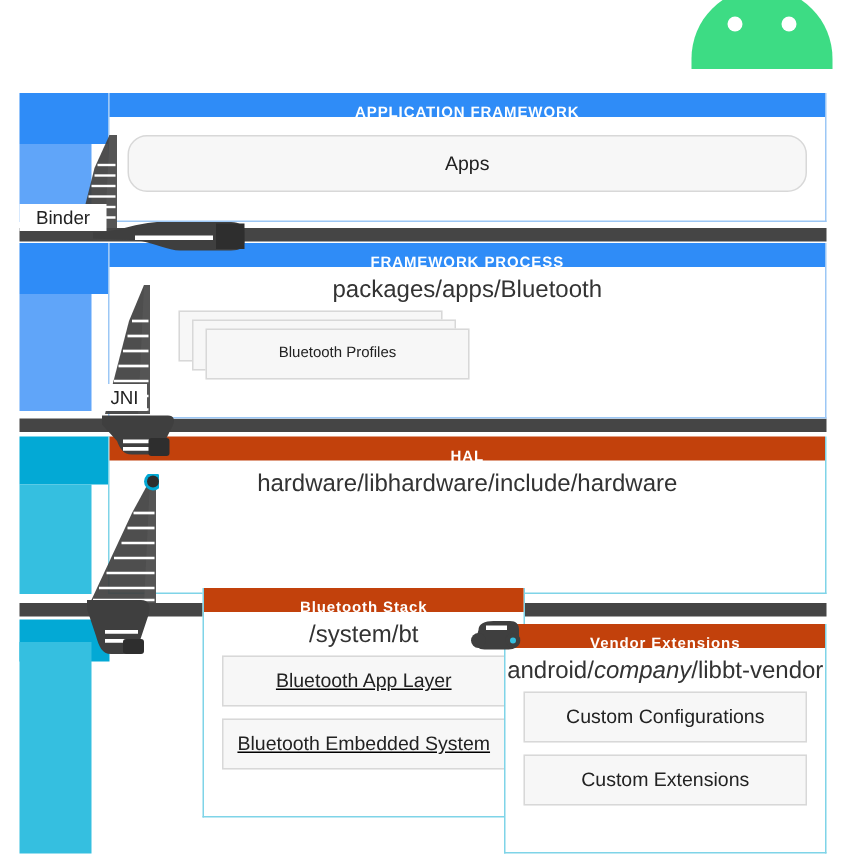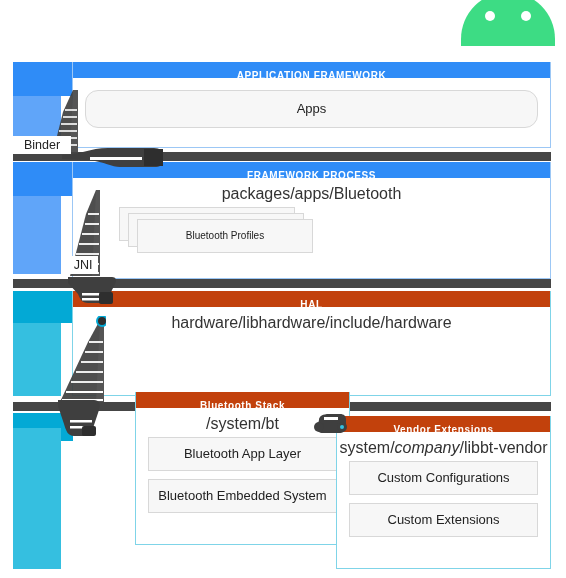--- a/index.html
+++ b/index.html
@@ -264,31 +264,31 @@
     <div class="panel-head cyan">HAL</div>
     <div class="panel-body">
       <div class="path-label">hardware/libhardware/include/hardware</div>
     </div>
   </div>
 
   <div class="panel cyanborder" style="left:99px; top:392px; width:215px; height:153px;margin-left:36px;">
     <div class="panel-head cyan">Bluetooth Stack</div>
     <div class="panel-body">
       <div class="path-label">/system/bt</div>
-      <div class="boxcol" style="padding:0 12px 12px;">
+      <div class="boxcol" style="padding:0 12px 12px;text-decoration:underline;">
         <div class="ibox">Bluetooth App Layer</div>
         <div class="ibox">Bluetooth Embedded System</div>
       </div>
     </div>
   </div>
 
   <div class="panel cyanborder" style="left:336px; top:416px; width:215px; height:153px;">
     <div class="panel-head cyan">Vendor Extensions</div>
     <div class="panel-body">
-      <div class="path-label"><span>system/</span><i>company</i><span>/libbt-vendor</span></div>
+      <div class="path-label"><span>android/</span><i>company</i><span>/libbt-vendor</span></div>
       <div class="boxcol" style="padding:0 12px 12px;">
         <div class="ibox">Custom Configurations</div>
         <div class="ibox">Custom Extensions</div>
       </div>
     </div>
   </div>
 
 </div>
 
 </body></html>

